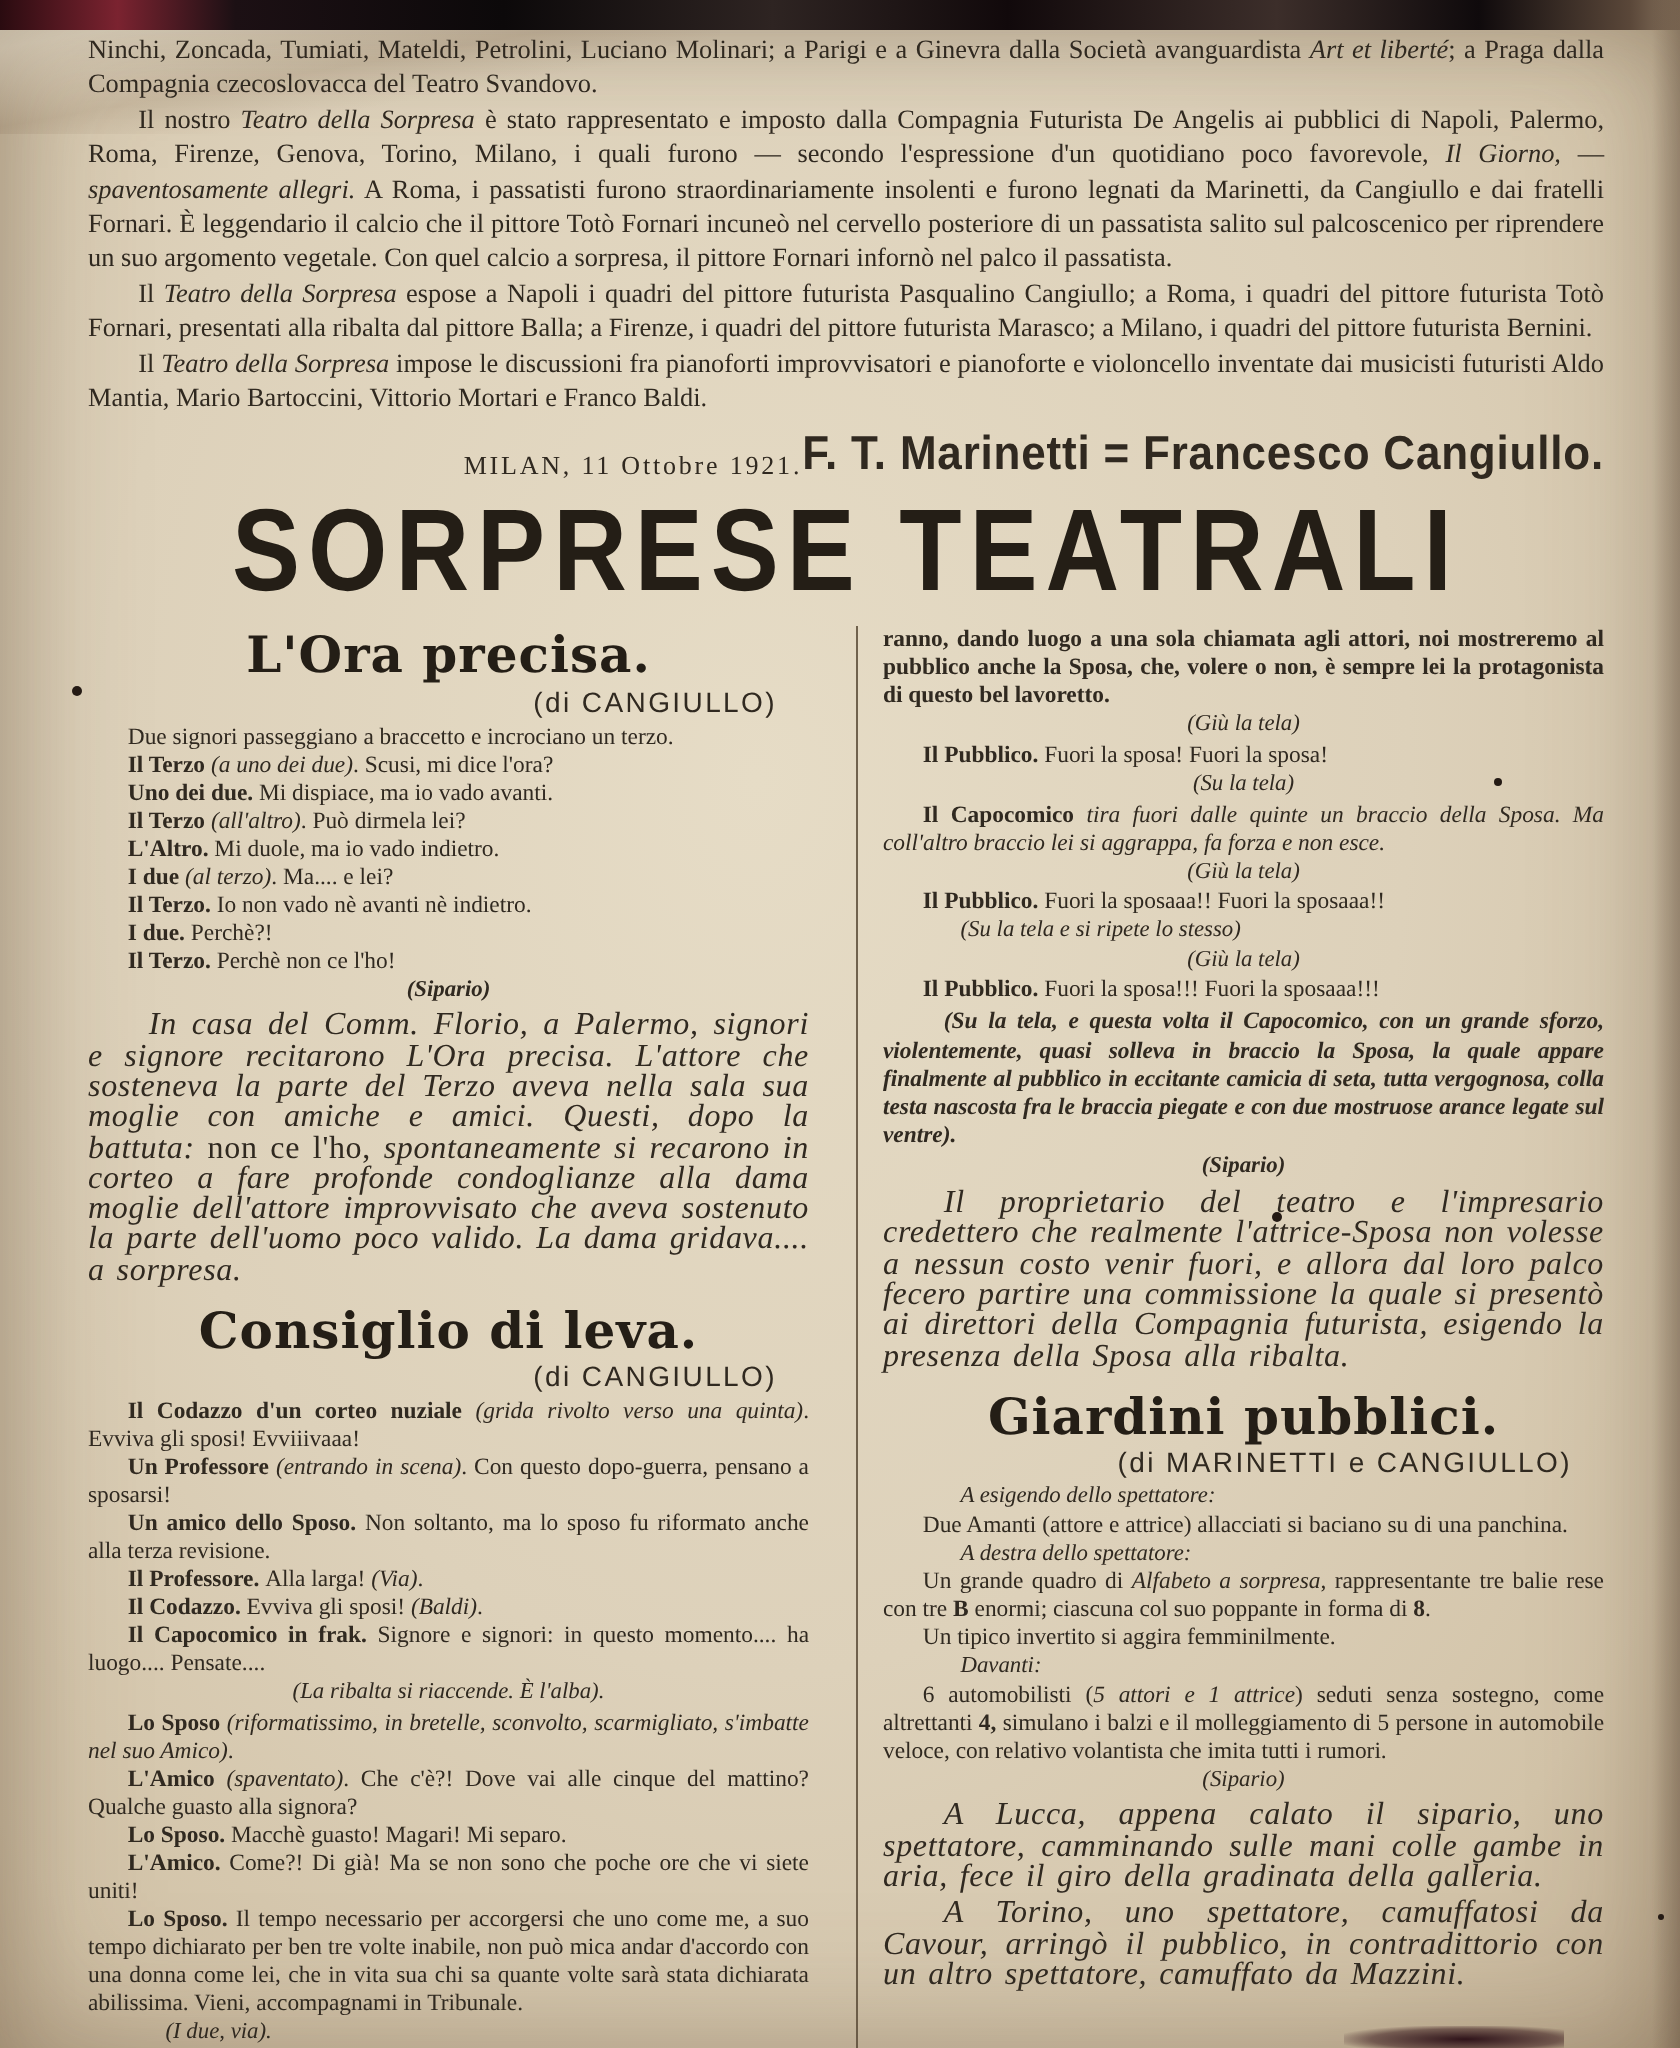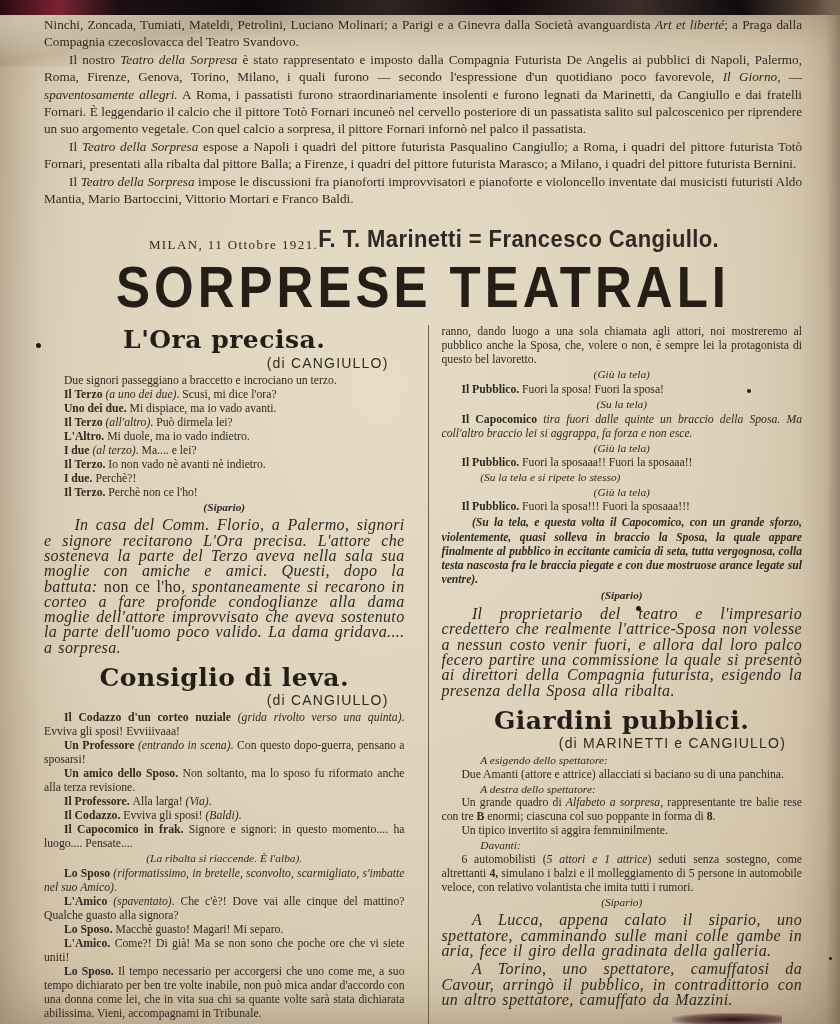--- a/index.html
+++ b/index.html
@@ -17,38 +17,38 @@
   }
   .crease{
     position:absolute;top:15px;left:0;width:360px;height:52px;pointer-events:none;
     background:linear-gradient(170deg, rgba(255,252,240,.30) 8%, rgba(122,96,70,.16) 42%, rgba(0,0,0,0) 62%);
   }
   .content{position:absolute;top:16px;left:44px;right:38px;bottom:0;display:flex;flex-direction:column;}
   
   .intro-first,.intro{font-size:13.2px;line-height:17.4px;text-align:justify;}
   .intro{text-indent:1.9em;}
   
-  .masthead-row{display:flex;justify-content:center;align-items:flex-end;margin-top:20px;}
+  .masthead-row{display:flex;justify-content:flex-end;align-items:flex-end;margin-top:8px;}
   .dateline{font-size:13px;letter-spacing:1.4px;padding-left:22px;}
   .signature{font-size:22px;font-weight:bold;font-family:"Liberation Sans","DejaVu Sans",sans-serif;letter-spacing:.4px;transform:scaleY(1.08);transform-origin:bottom;}
   .title{
     text-align:center;font-family:"Liberation Sans","DejaVu Sans",sans-serif;font-weight:bold;
     font-size:51px;letter-spacing:4px;margin-top:5px;line-height:1.0;
     transform:scaleY(1.14);transform-origin:top;white-space:nowrap;color:#241e16;
   }
   
   .cols{display:flex;flex:1;margin-top:16px;overflow:hidden;}
   .col{width:50%;overflow:hidden;}
   .col-left{padding-right:23px;}
   .col-right{padding-left:13px;border-left:1px solid rgba(92,76,56,.85);}
   
   .blk{margin:0;}
   .line,.cont{font-size:11.7px;line-height:14px;text-align:justify;}
   .line{text-indent:1.7em;}
-  .cont{text-indent:0;}
+  .cont{text-indent:0;font-weight:bold;}
   .stage-center{font-size:11.4px;line-height:13.6px;text-align:center;font-style:italic;margin:1px 0;}
   .stage-left{font-size:11.4px;line-height:13.6px;margin-left:3.4em;font-style:italic;margin-top:1px;}
   .pitalic{font-size:16px;line-height:15.3px;text-align:justify;text-indent:1.9em;font-style:italic;letter-spacing:.35px;word-spacing:1.6px;margin:3px 0;}
   .stage-para{font-size:11.7px;line-height:14.2px;text-align:justify;text-indent:2.6em;font-style:italic;margin:2px 0;font-weight:bold;}
   .h2{text-align:center;font-weight:bold;font-size:25px;line-height:1.05;margin-top:10px;letter-spacing:.5px;color:#241e16;font-family:"DejaVu Serif","Liberation Serif",serif;}
   .col .h2:first-child{margin-top:2px;}
   .byline{text-align:right;font-size:14px;letter-spacing:1.2px;padding-right:16px;margin:1px 0 3px 0;font-family:"Liberation Sans","DejaVu Sans",sans-serif;}
   
   .s-r{}
   .s-b{font-weight:bold;}

